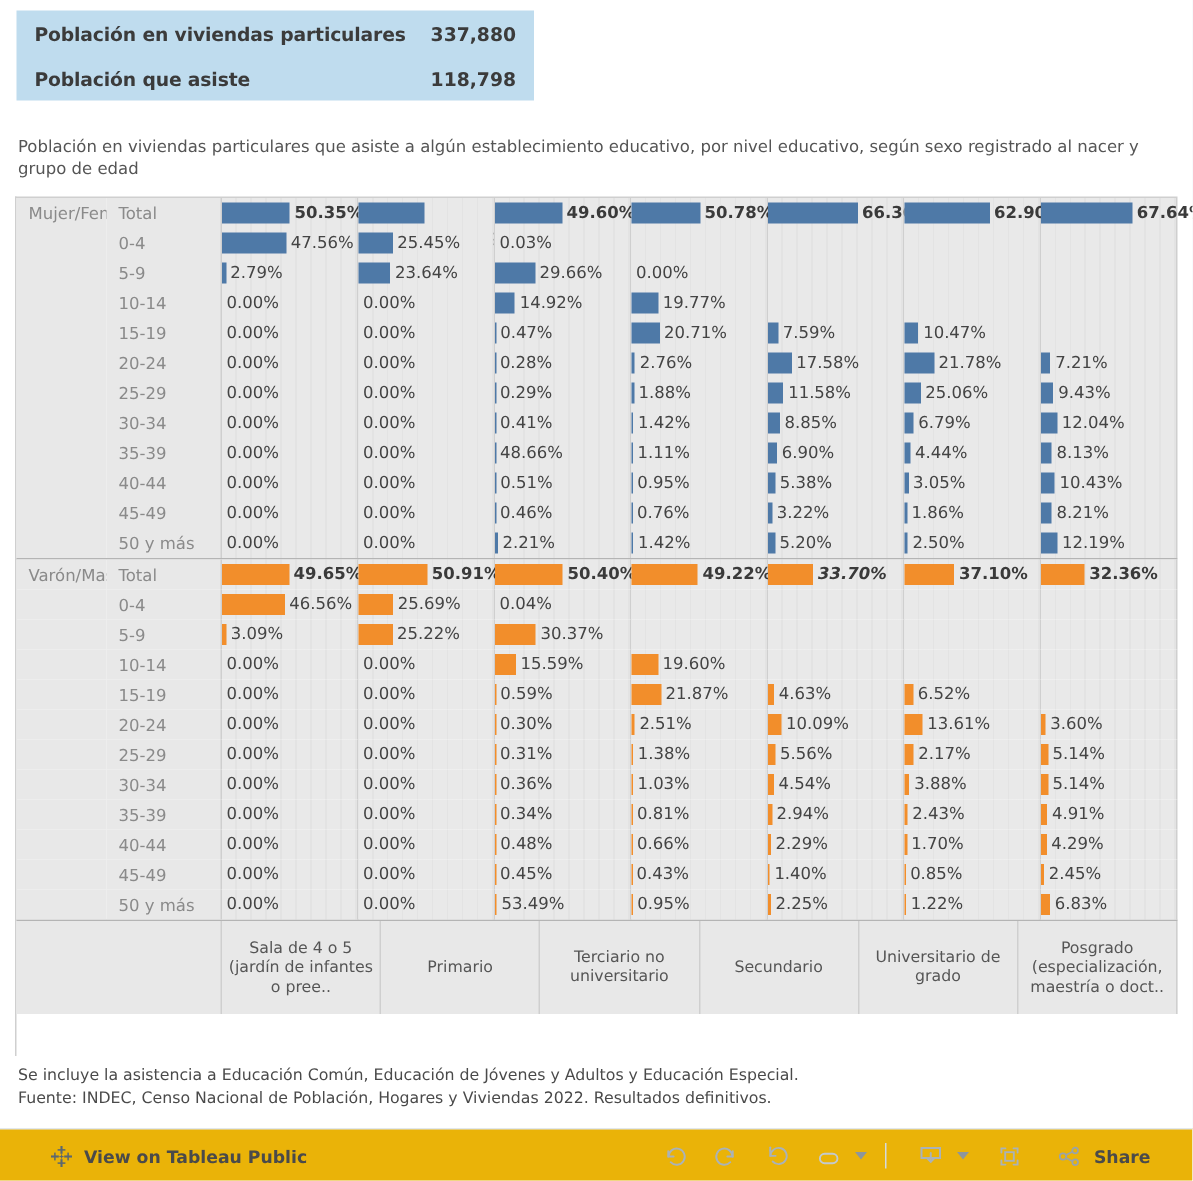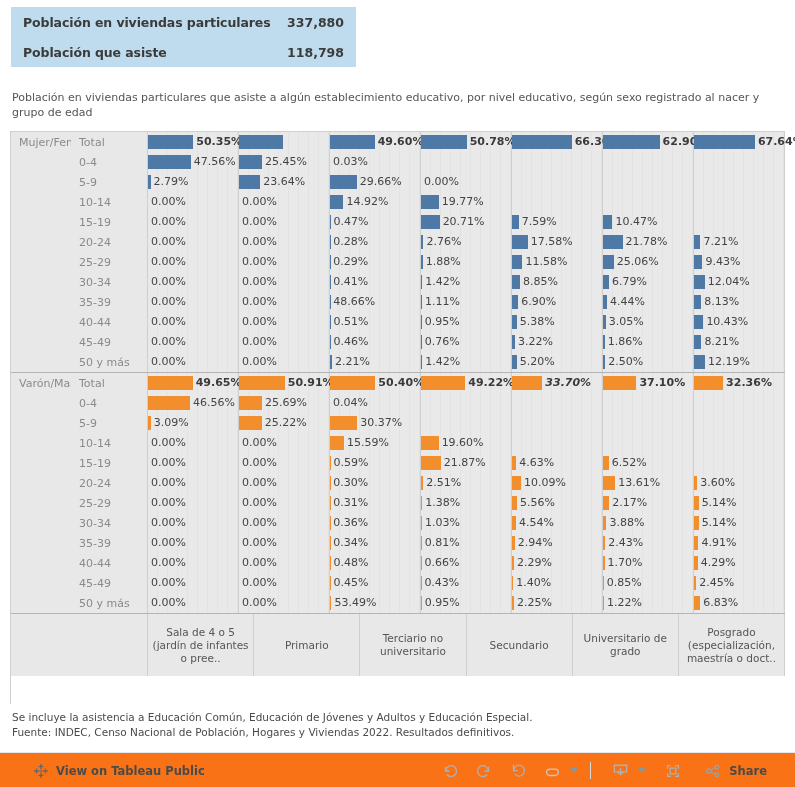--- a/index.html
+++ b/index.html
@@ -54,21 +54,21 @@
   .axis-spacer{width:137px;min-width:137px;box-sizing:border-box;background:#e8e8e8;border-right:1px solid #cfcfcf;}
   .axis-cells{flex:1;display:flex;}
   .axis-cell{flex:1 1 0;min-width:0;box-sizing:border-box;border-right:1px solid #cfcfcf;
              display:flex;align-items:center;justify-content:center;text-align:center;
              font-size:10.5px;color:#555;line-height:13px;padding:0 2px;}
 
   
   .caption{position:absolute;left:12px;top:710px;width:770px;font-size:10.5px;color:#4a4a4a;line-height:15px;}
 
   
-  .toolbar{position:absolute;left:0;top:752px;width:795px;height:35px;background:#f97316;
+  .toolbar{position:absolute;left:0;top:752px;width:795px;height:35px;background:#eab308;
            border-top:1px solid #e2e8ec;display:flex;align-items:center;}
   .tbleft{display:flex;align-items:center;padding-left:33px;}
   .tb-logo{width:16px;height:16px;margin-right:7px;display:block;}
   .tb-link{font-size:11.5px;font-weight:bold;color:#4a4a4a;}
   .tbright{margin-left:auto;display:flex;align-items:center;padding-right:28px;gap:0px;}
   .tbtn{width:34px;height:30px;display:flex;align-items:center;justify-content:center;color:#b6bec4;}
   .tbtn svg{display:block;}
   .caret{width:0;height:0;border-left:4px solid transparent;border-right:4px solid transparent;
          border-top:5px solid #8d969c;margin-left:1px;}
   .tbdiv{width:1px;height:17px;background:#d4dadf;margin:0 12px;}

